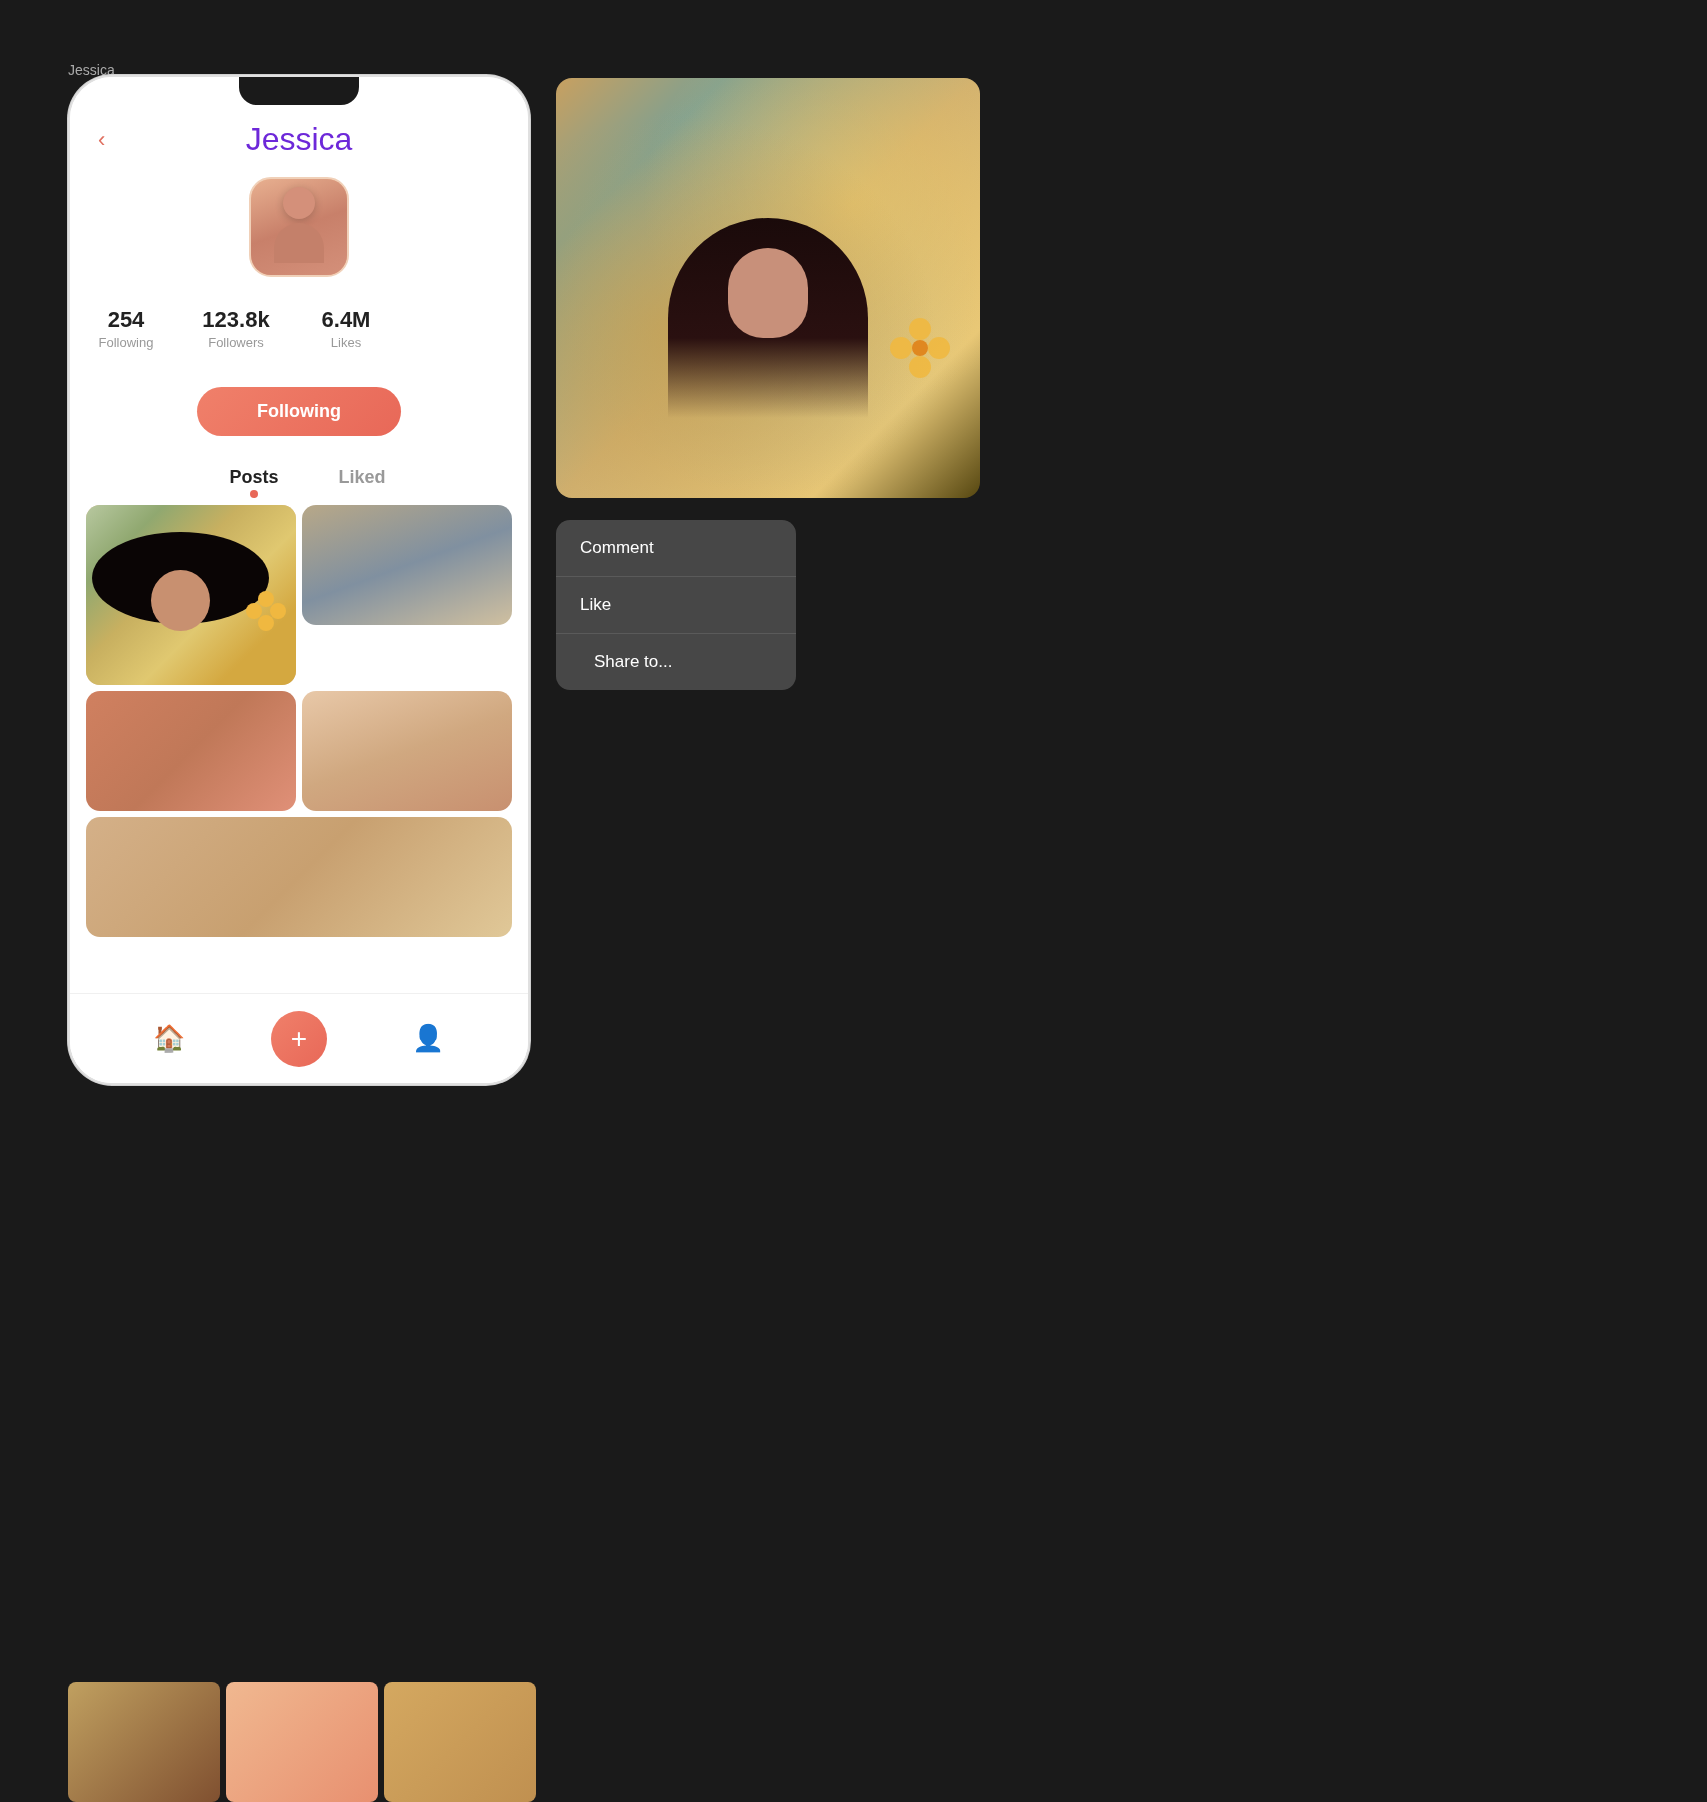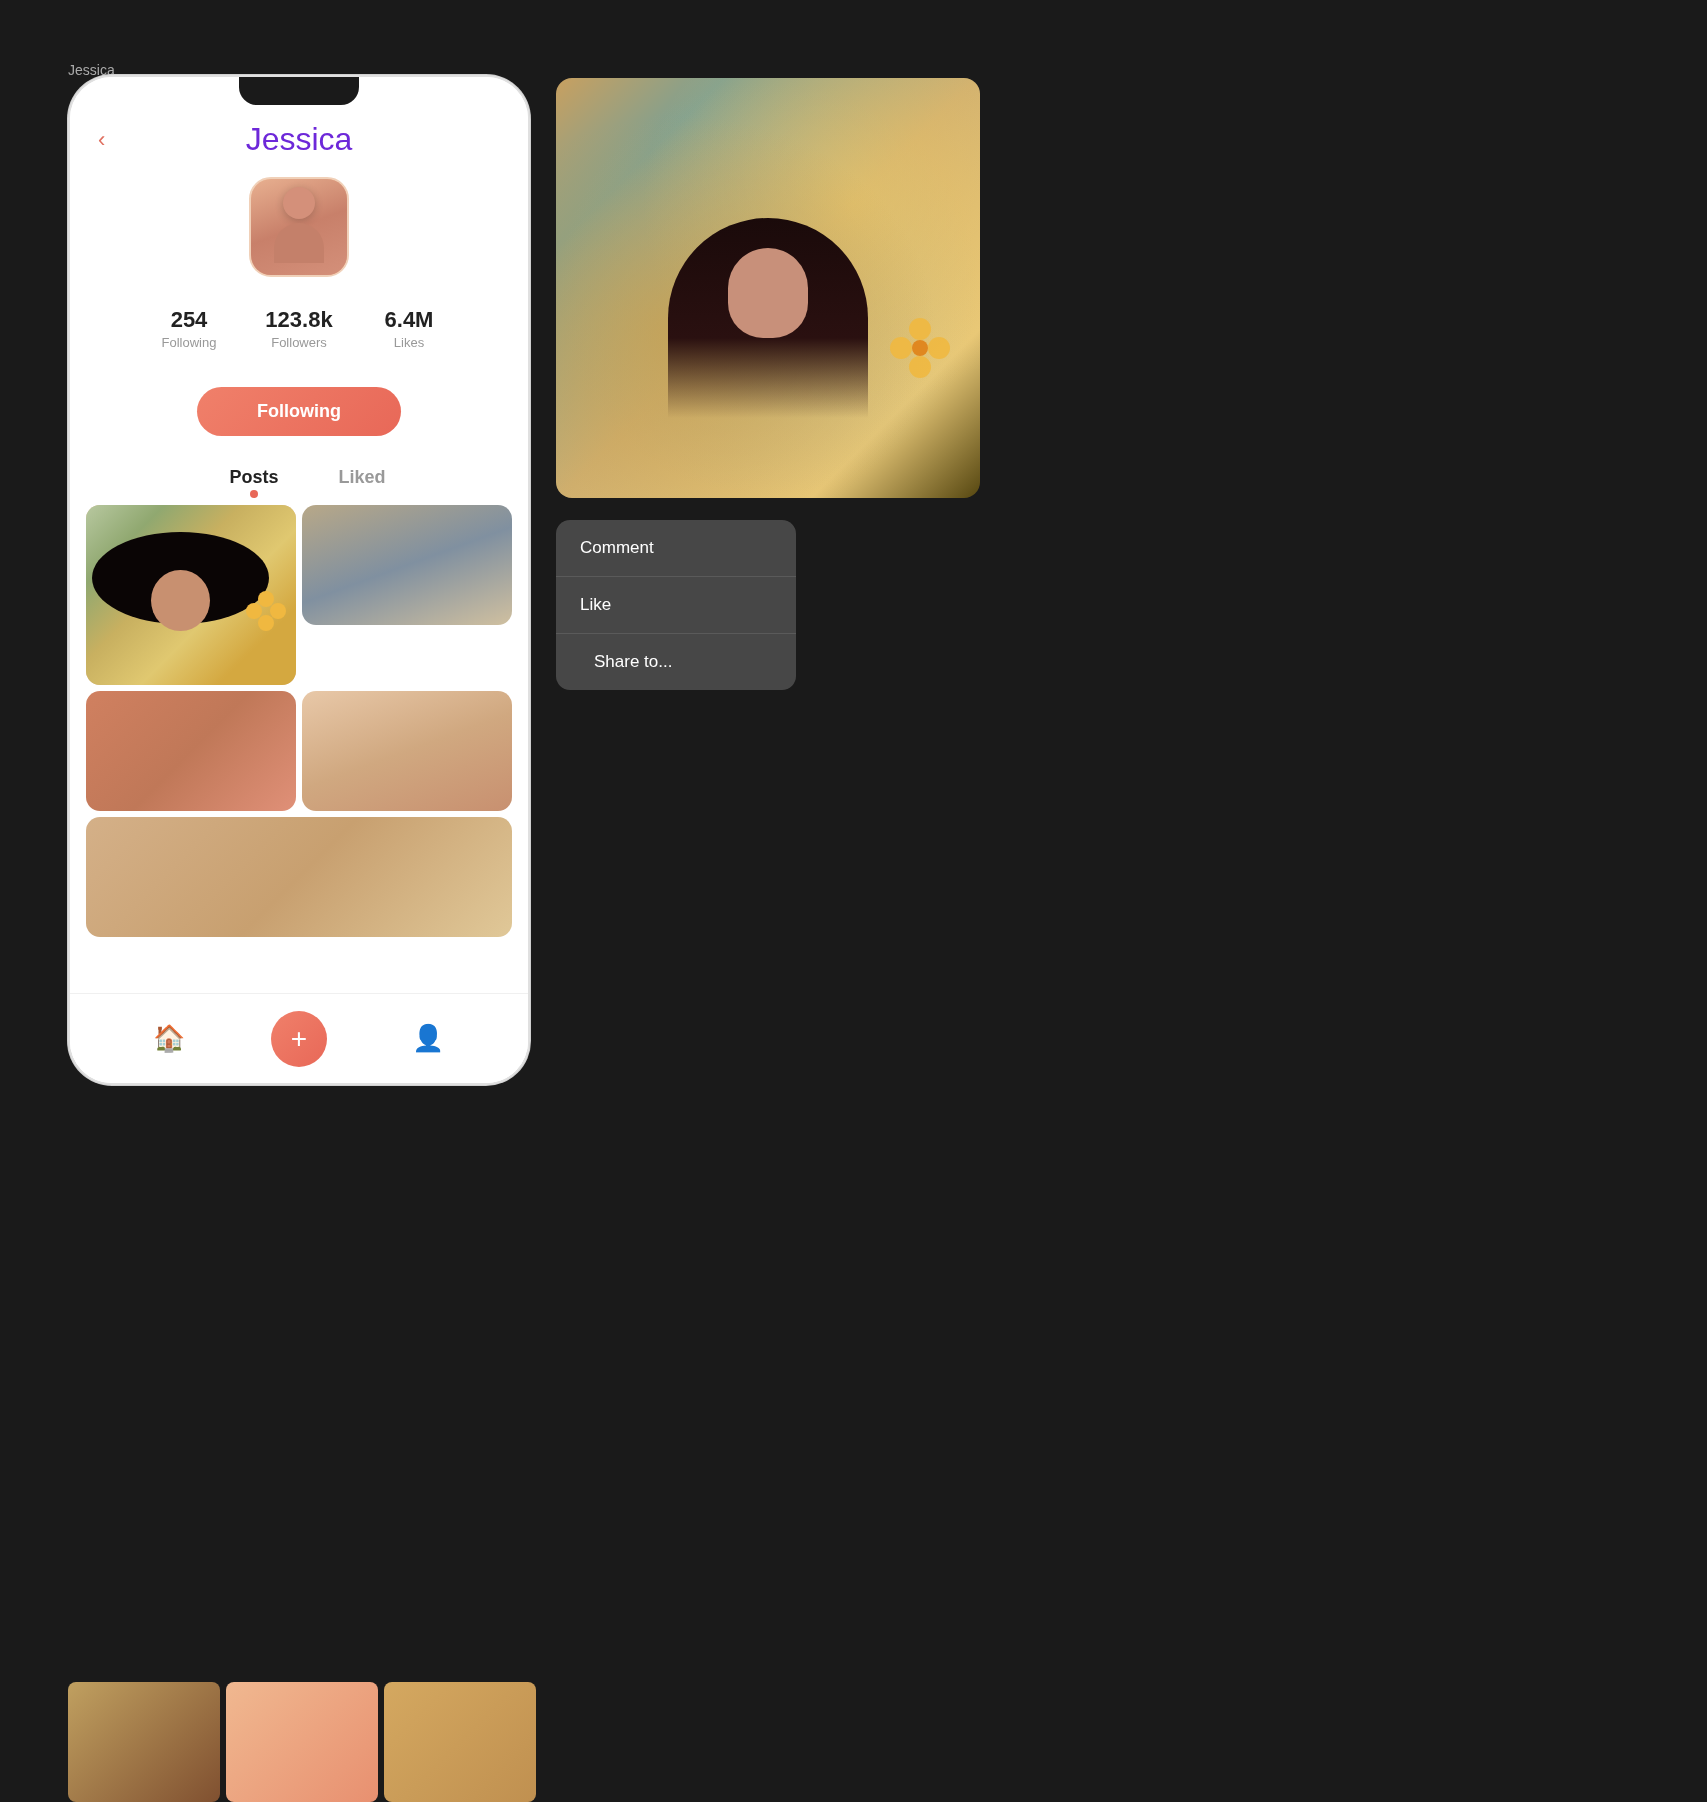--- a/index.html
+++ b/index.html
@@ -127,22 +127,22 @@
       margin: 0 auto;
     }
 
     
     .stats-row {
       position: absolute;
       top: 230px;
       left: 0;
       right: 0;
       display: flex;
-      justify-content: center;
       gap: 30px;
+      padding-left: 16px;
     }
 
     .stat-item {
       text-align: center;
       min-width: 80px;
     }
 
     .stat-number {
       font-size: 22px;
       font-weight: 700;

